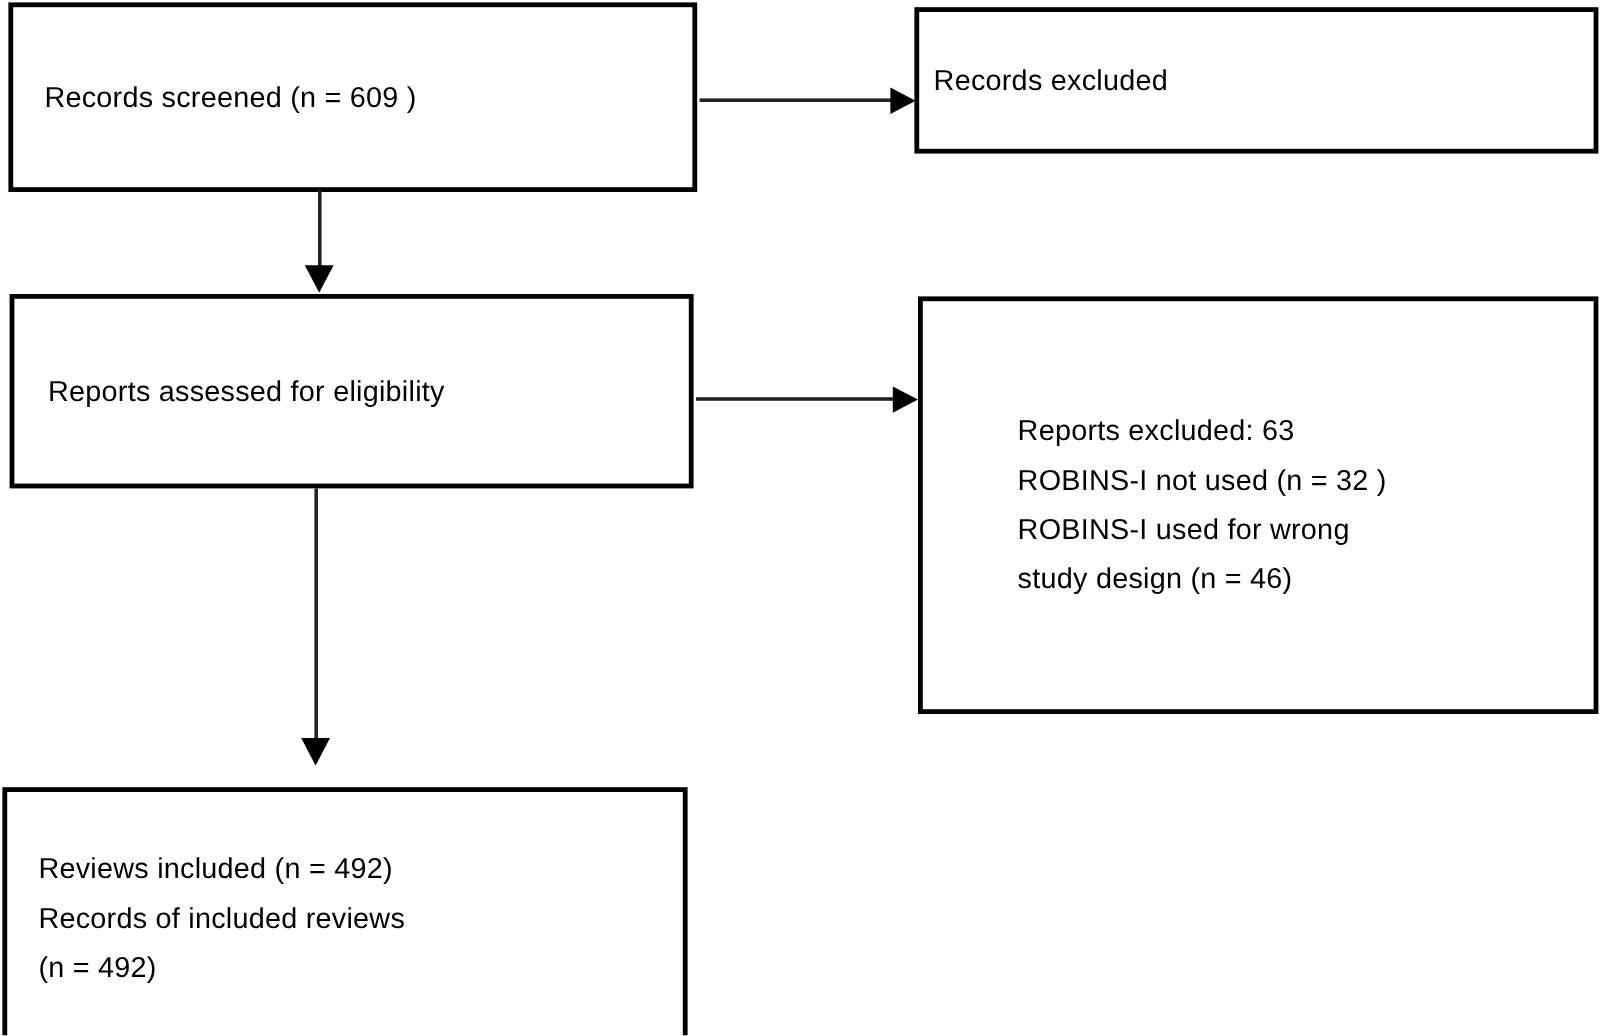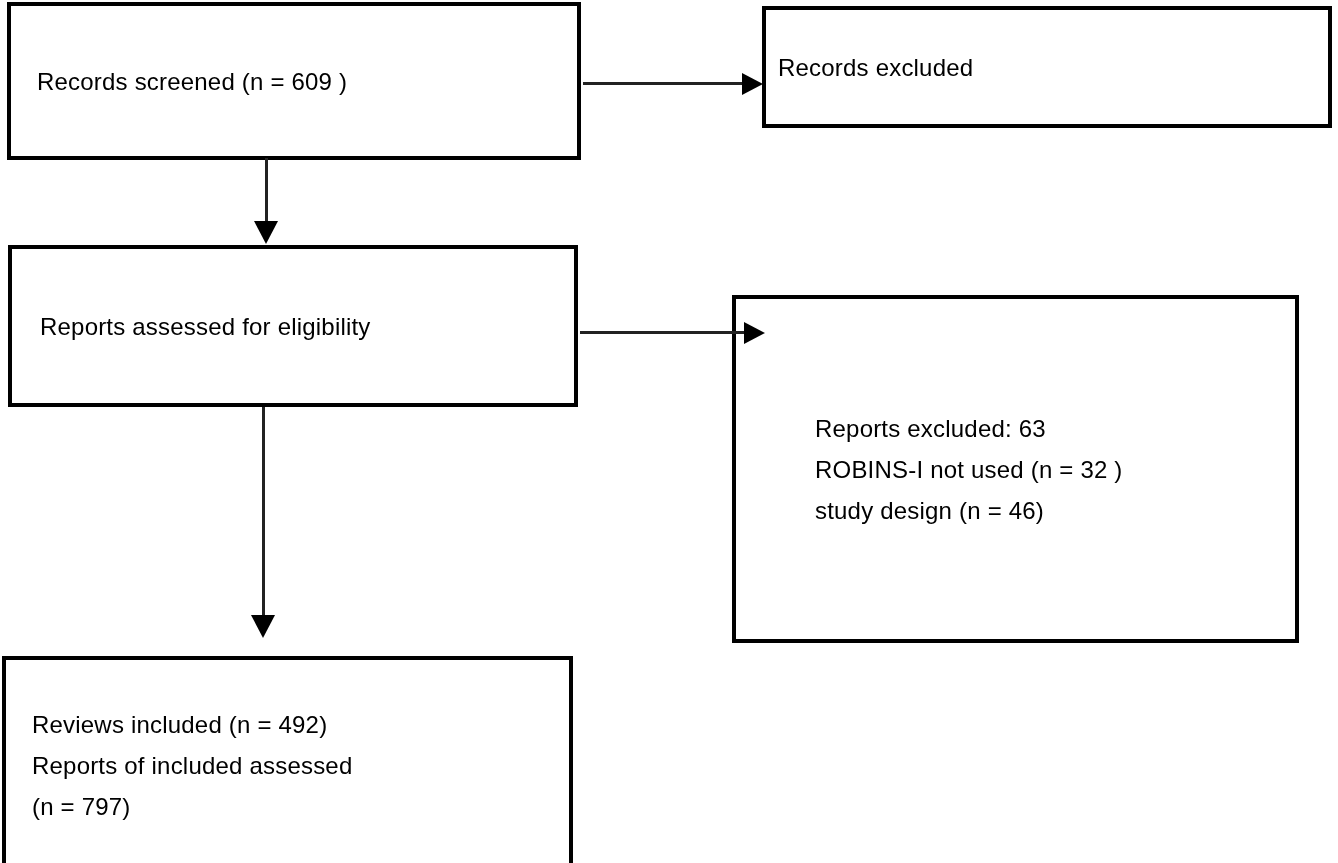--- a/index.html
+++ b/index.html
@@ -28,21 +28,21 @@
     line-height: 41px;
     letter-spacing: 0.2px;
   }
   .flow-box .line {
     white-space: pre;
   }
   
   #box-records-screened   { left: 7px;   top: 2px;   width: 574px; height: 158px; padding-left: 26px; }
   #box-records-excluded   { left: 762px; top: 6px;   width: 570px; height: 122px; padding-left: 12px; }
   #box-reports-assessed   { left: 8px;   top: 245px; width: 570px; height: 162px; padding-left: 28px; }
-  #box-reports-excluded   { left: 732px; top: 247px; width: 567px; height: 348px; padding-left: 79px; margin-top: 48px; }
+  #box-reports-excluded   { left: 765px; top: 247px; width: 567px; height: 348px; padding-left: 79px; }
   #box-reviews-included   { left: 2px;   top: 656px; width: 571px; height: 218px; padding-left: 26px; }
 
   
   .stem-h {
     position: absolute;
     height: 3px;
     background: #222222;
   }
   .stem-v {
     position: absolute;
@@ -92,27 +92,28 @@
     <div class="line">Records excluded</div>
   </div>
 
   <div class="flow-box" id="box-reports-assessed">
     <div class="line">Reports assessed for eligibility</div>
   </div>
 
   <div class="flow-box" id="box-reports-excluded">
     <div class="line">Reports excluded: 63</div>
     <div class="line">ROBINS-I not used (n = 32 )</div>
+    <div class="line">ROBINS-I used for wrong</div>
     <div class="line">study design (n = 46)</div>
   </div>
 
   <div class="flow-box" id="box-reviews-included">
     <div class="line">Reviews included (n = 492)</div>
-    <div class="line">Reports of included assessed</div>
-    <div class="line">(n = 797)</div>
+    <div class="line">Records of included reviews</div>
+    <div class="line">(n = 492)</div>
   </div>
 
   <div>
     <div class="stem-h" id="arrowA-stem"></div>
     <div class="head-right" id="arrowA-head"></div>
   </div>
 
   <div>
     <div class="stem-v" id="arrowB-stem"></div>
     <div class="head-down" id="arrowB-head"></div>

